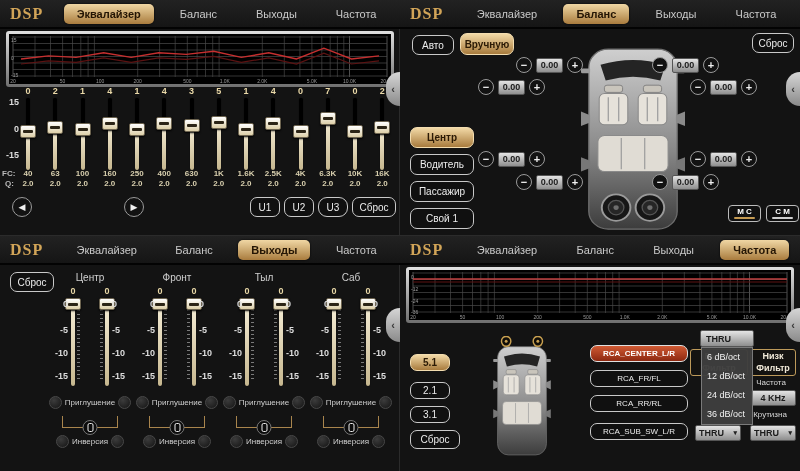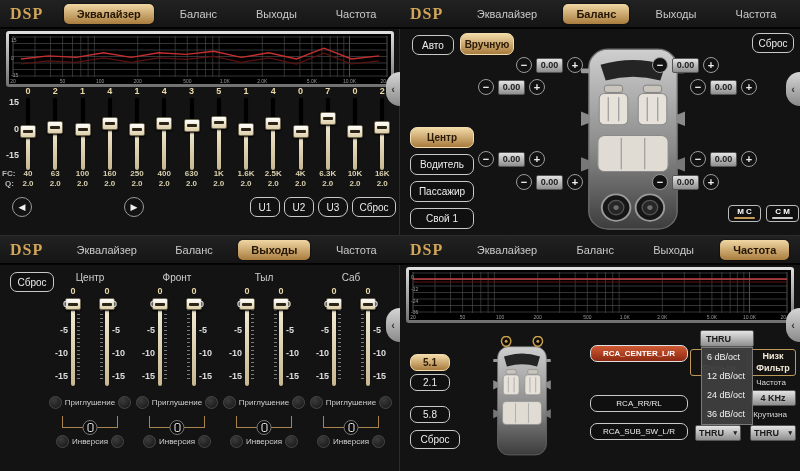--- a/index.html
+++ b/index.html
@@ -622,23 +622,24 @@
     <div class="dd-list" id="dd-list" style="left:301px;top:111px;width:52px">
         <div class="dd-opt">6 dB/oct</div>
         <div class="dd-opt">12 dB/oct</div>
         <div class="dd-opt">24 dB/oct</div>
         <div class="dd-opt">36 dB/oct</div>
       </div>
     <div class="edge">
         <span>‹</span>
       </div>
   <div class="btn gold" style="left: 10px; top: 118px; width: 40px; height: 17px;">5.1</div>
-      <div class="btn" style="left: 10px; top: 138px; width: 40px; height: 17px;">2.1</div>
-      <div class="btn" style="left: 10px; top: 170px; width: 40px; height: 17px;">5.8</div>
+      <div class="btn" style="left: 10px; top: 146px; width: 40px; height: 17px;">2.1</div>
+      <div class="btn" style="left: 10px; top: 170px; width: 40px; height: 17px;">3.1</div>
       <div class="btn red" style="left: 190px; top: 109px; width: 98px; height: 17px; font-size: 8px;">RCA_CENTER_L/R</div>
+      <div class="btn" style="left: 190px; top: 134px; width: 98px; height: 17px; font-size: 8px;">RCA_FR/FL</div>
       <div class="btn" style="left: 190px; top: 159px; width: 98px; height: 17px; font-size: 8px;">RCA_RR/RL</div>
       <div class="btn" style="left: 190px; top: 187px; width: 98px; height: 17px; font-size: 8px;">RCA_SUB_SW_L/R</div>
       <div class="ftab" style="left: 290px; top: 113px; width: 58px; height: 27px;">
         <div>Высок</div>
         <div>Фильтр</div>
       </div>
       <div class="ftab" style="left: 350px; top: 113px; width: 46px; height: 27px;">
         <div>Низк</div>
         <div>Фильтр</div>
       </div>

